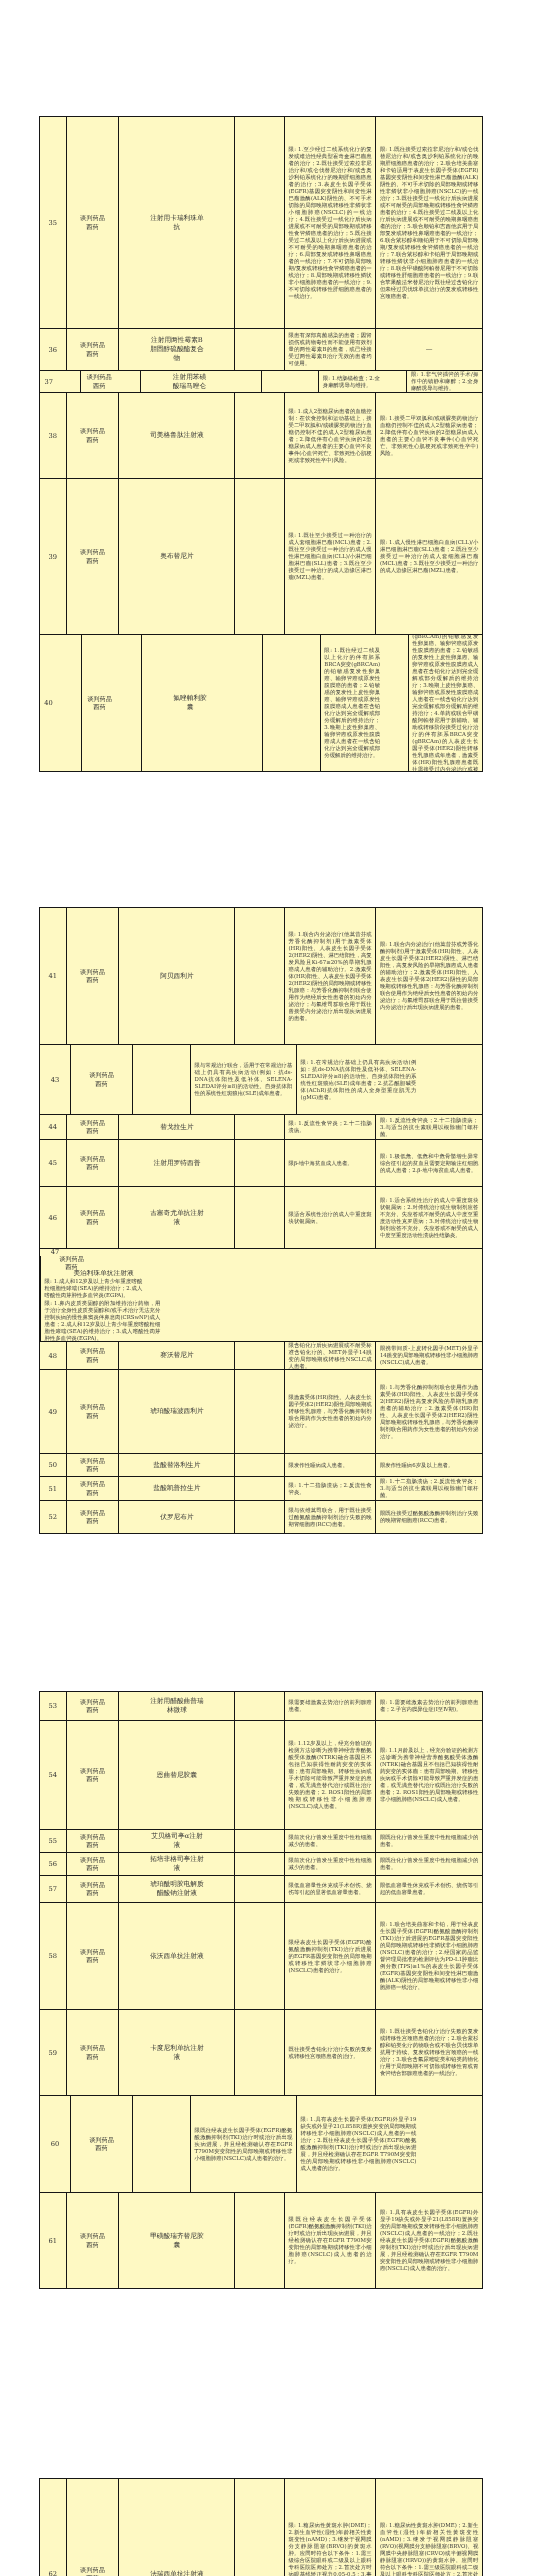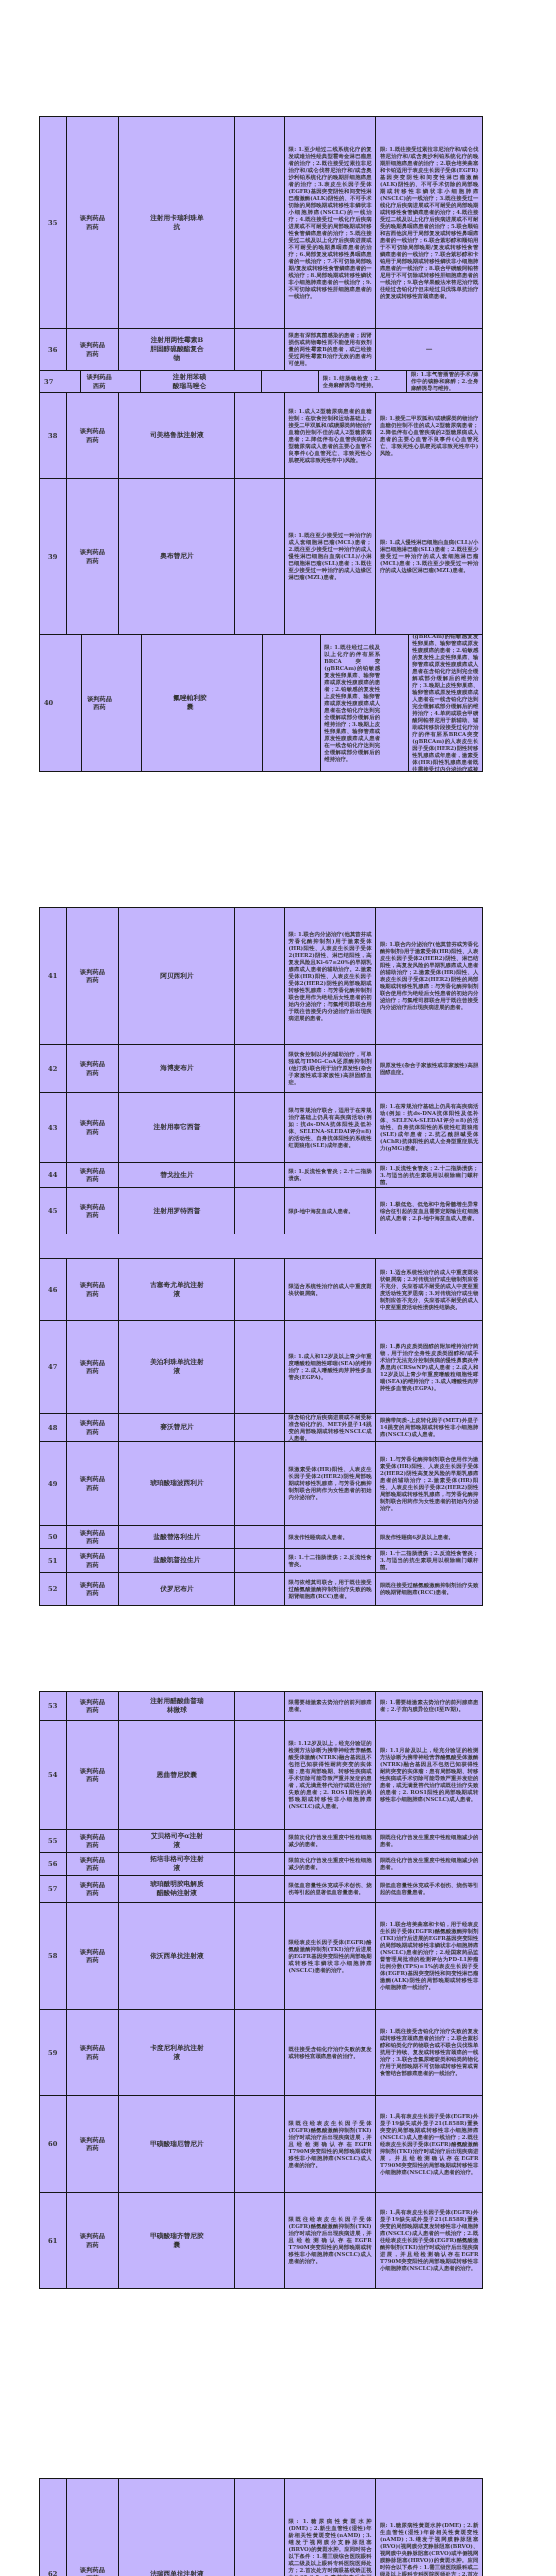--- a/index.html
+++ b/index.html
@@ -6,22 +6,21 @@
   body{
     width:556px;height:2850px;position:relative;
     background:#ffffff;
     font-family:"DejaVu Serif","Liberation Serif",serif;
     color:#2d2d2d;
   }
   .page{
     position:absolute;left:39px;width:444px;
     border:1.5px solid #161616;
     box-sizing:border-box;
-    background:#c4b5fd;
-    font-weight:bold;
+    background:#fef9c3;
   }
   .trow{
     display:flex;flex-direction:row;align-items:stretch;
     border-top:1px solid #161616;
     box-sizing:border-box;overflow:hidden;
   }
   .trow:first-child{border-top:none;}
   .tcell{
     box-sizing:border-box;overflow:hidden;
     border-left:0.8px solid #161616;
@@ -114,38 +113,26 @@
           <div class="tcell c-no">41</div>
           <div class="tcell c-cat">
             <div>谈判药品</div>
             <div>西药</div>
           </div>
           <div class="tcell c-name">阿贝西利片</div>
           <div class="tcell c-blank"></div>
           <div class="tcell c-old">限: 1.联合内分泌治疗(他莫昔芬或芳香化酶抑制剂)用于激素受体(HR)阳性、人表皮生长因子受体2(HER2)阴性、淋巴结阳性，高复发风险且Ki-67≥20%的早期乳腺癌成人患者的辅助治疗。2.激素受体(HR)阳性、人表皮生长因子受体2(HER2)阴性的局部晚期或转移性乳腺癌：与芳香化酶抑制剂联合使用作为绝经后女性患者的初始内分泌治疗；与氟维司群联合用于既往曾接受内分泌治疗后出现疾病进展的患者。</div>
           <div class="tcell c-new">限: 1.联合内分泌治疗(他莫昔芬或芳香化酶抑制剂)用于激素受体(HR)阳性、人表皮生长因子受体2(HER2)阴性、淋巴结阳性，高复发风险的早期乳腺癌成人患者的辅助治疗；2.激素受体(HR)阳性、人表皮生长因子受体2(HER2)阴性的局部晚期或转移性乳腺癌：与芳香化酶抑制剂联合使用作为绝经后女性患者的初始内分泌治疗；与氟维司群联合用于既往曾接受内分泌治疗后出现疾病进展的患者。</div>
         </div>
-        <div class="trow" style="height: 48px;">
-          <div class="tcell c-no">42</div>
-          <div class="tcell c-cat">
-            <div>谈判药品</div>
-            <div>西药</div>
-          </div>
-          <div class="tcell c-name">海博麦布片</div>
-          <div class="tcell c-blank"></div>
-          <div class="tcell c-old">限饮食控制以外的辅助治疗，可单独或与HMG-CoA还原酶抑制剂(他汀类)联合用于治疗原发性(杂合子家族性或非家族性)高胆固醇血症。</div>
-          <div class="tcell c-new">限原发性(杂合子家族性或非家族性)高胆固醇血症。</div>
-        </div>
         <div class="trow" style="height: 70px;">
           <div class="tcell c-no">43</div>
           <div class="tcell c-cat">
             <div>谈判药品</div>
             <div>西药</div>
           </div>
-          <div class="tcell c-name">注射用泰它西普</div>
           <div class="tcell c-blank"></div>
           <div class="tcell c-old">限与常规治疗联合，适用于在常规治疗基础上仍具有高疾病活动(例如：抗ds-DNA抗体阳性及低补体、SELENA-SLEDAI评分≥8)的活动性、自身抗体阳性的系统性红斑狼疮(SLE)成年患者。</div>
           <div class="tcell c-new">限: 1.在常规治疗基础上仍具有高疾病活动(例如：抗ds-DNA抗体阳性及低补体、SELENA-SLEDAI评分≥8)的活动性、自身抗体阳性的系统性红斑狼疮(SLE)成年患者；2.抗乙酰胆碱受体(AChR)抗体阳性的成人全身型重症肌无力(gMG)患者。</div>
         </div>
         <div class="trow" style="height: 25px;">
           <div class="tcell c-no">44</div>
           <div class="tcell c-cat">
             <div>谈判药品</div>
             <div>西药</div>
           </div>
@@ -158,32 +145,32 @@
           <div class="tcell c-no">45</div>
           <div class="tcell c-cat">
             <div>谈判药品</div>
             <div>西药</div>
           </div>
           <div class="tcell c-name">注射用罗特西普</div>
           <div class="tcell c-blank"></div>
           <div class="tcell c-old">限β-地中海贫血成人患者。</div>
           <div class="tcell c-new">限: 1.极低危、低危和中危骨髓增生异常综合征引起的贫血且需要定期输注红细胞的成人患者；2.β-地中海贫血成人患者。</div>
         </div>
-        <div class="trow" style="height: 62px; margin-top: 24px;">
+        <div class="trow" style="height: 62px;">
           <div class="tcell c-no">46</div>
           <div class="tcell c-cat">
             <div>谈判药品</div>
             <div>西药</div>
           </div>
           <div class="tcell c-name">古塞奇尤单抗注射液</div>
           <div class="tcell c-blank"></div>
           <div class="tcell c-old">限适合系统性治疗的成人中重度斑块状银屑病。</div>
           <div class="tcell c-new">限: 1.适合系统性治疗的成人中重度斑块状银屑病；2.对传统治疗或生物制剂应答不充分、失应答或不耐受的成人中度至重度活动性克罗恩病；3.对传统治疗或生物制剂应答不充分、失应答或不耐受的成人中度至重度活动性溃疡性结肠炎。</div>
         </div>
-        <div class="trow" style="height: 93px;">
+        <div class="trow" style="height: 93px; flex-direction: column;">
           <div class="tcell c-no">47</div>
           <div class="tcell c-cat">
             <div>谈判药品</div>
             <div>西药</div>
           </div>
           <div class="tcell c-name">美泊利珠单抗注射液</div>
           <div class="tcell c-blank"></div>
           <div class="tcell c-old">限: 1.成人和12岁及以上青少年重度嗜酸粒细胞性哮喘(SEA)的维持治疗；2.成人嗜酸性肉芽肿性多血管炎(EGPA)。</div>
           <div class="tcell c-new">限: 1.鼻内皮质类固醇的附加维持治疗药物，用于治疗全身性皮质类固醇和/或手术治疗无法充分控制疾病的慢性鼻窦炎伴鼻息肉(CRSwNP)成人患者；2.成人和12岁及以上青少年重度嗜酸粒细胞性哮喘(SEA)的维持治疗；3.成人嗜酸性肉芽肿性多血管炎(EGPA)。</div>
         </div>
@@ -320,21 +307,20 @@
           <div class="tcell c-blank"></div>
           <div class="tcell c-old">既往接受含铂化疗治疗失败的复发或转移性宫颈癌患者的治疗。</div>
           <div class="tcell c-new">限: 1.既往接受含铂化疗治疗失败的复发或转移性宫颈癌患者的治疗；2.联合紫杉醇和铂类化疗药物联合或不联合贝伐珠单抗用于持续、复发或转移性宫颈癌的一线治疗；3.联合含氟尿嘧啶类和铂类药物化疗用于局部晚期不可切除或转移性胃或胃食管结合部腺癌患者的一线治疗。</div>
         </div>
         <div class="trow" style="height: 97px;">
           <div class="tcell c-no">60</div>
           <div class="tcell c-cat">
             <div>谈判药品</div>
             <div>西药</div>
           </div>
-          <div class="tcell c-name">甲磺酸瑞厄替尼片</div>
           <div class="tcell c-blank"></div>
           <div class="tcell c-old">限既往经表皮生长因子受体(EGFR)酪氨酸激酶抑制剂(TKI)治疗时或治疗后出现疾病进展，并且经检测确认存在EGFR T790M突变阳性的局部晚期或转移性非小细胞肺癌(NSCLC)成人患者的治疗。</div>
           <div class="tcell c-new">限: 1.具有表皮生长因子受体(EGFR)外显子19缺失或外显子21(L858R)置换突变的局部晚期或转移性非小细胞肺癌(NSCLC)成人患者的一线治疗；2.既往经表皮生长因子受体(EGFR)酪氨酸激酶抑制剂(TKI)治疗时或治疗后出现疾病进展，并且经检测确认存在EGFR T790M突变阳性的局部晚期或转移性非小细胞肺癌(NSCLC)成人患者的治疗。</div>
         </div>
         <div class="trow" style="height: 96px;">
           <div class="tcell c-no">61</div>
           <div class="tcell c-cat">
             <div>谈判药品</div>
             <div>西药</div>
           </div>

